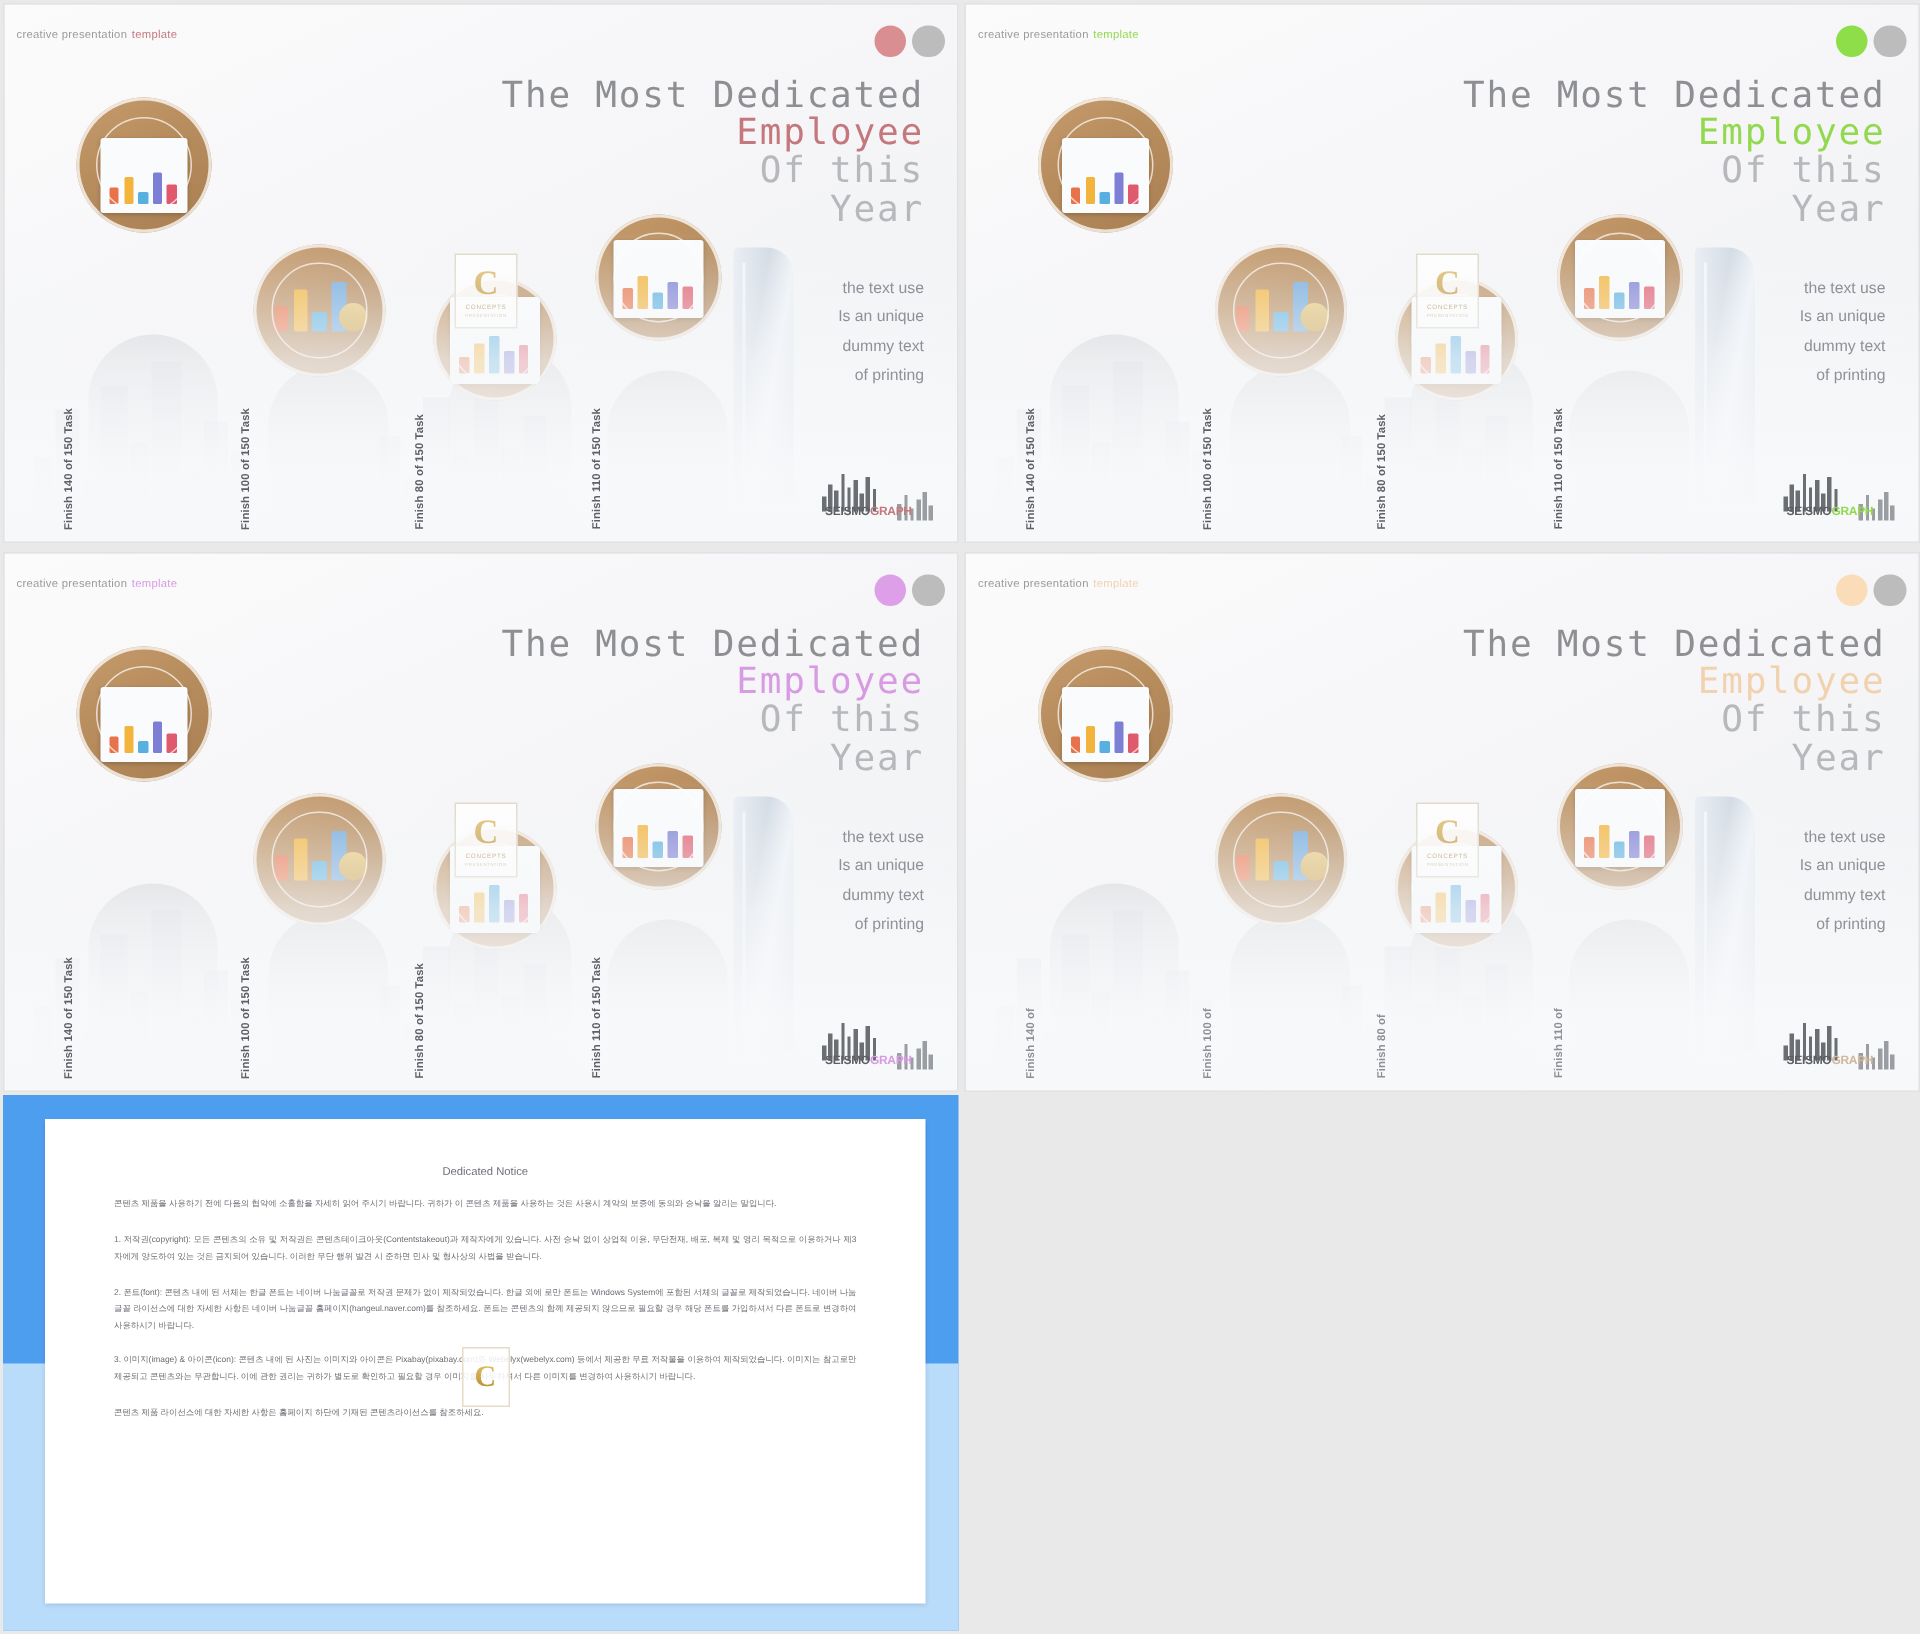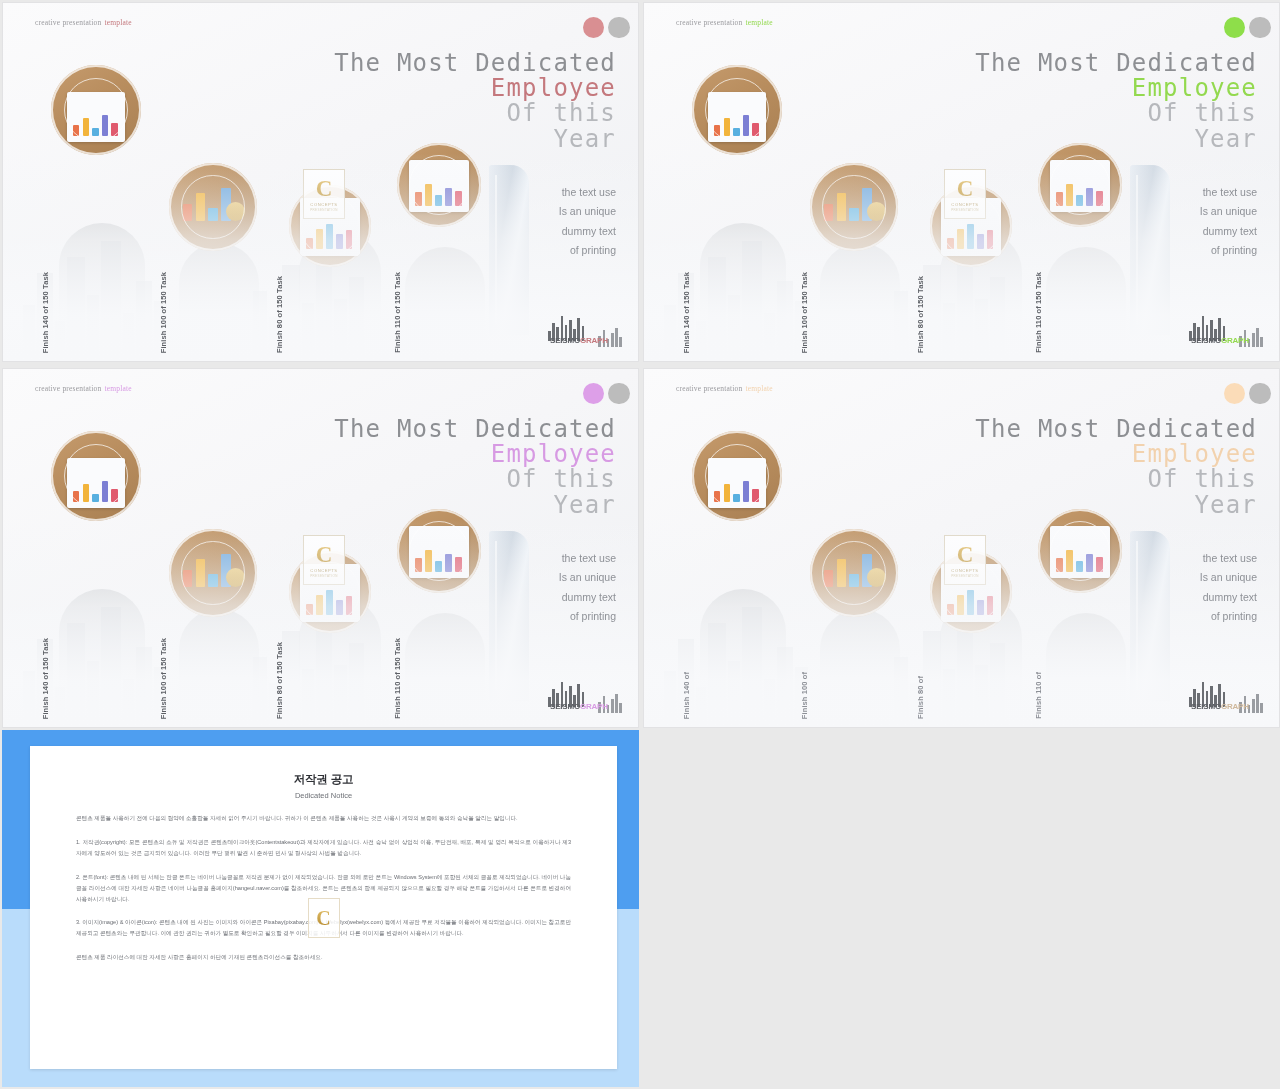--- a/index.html
+++ b/index.html
@@ -19,24 +19,23 @@
     overflow: hidden;
     border: 1px solid #e2e2e4;
   }
   .slide.s1 { left: 2px;   top: 2px; }
   .slide.s2 { left: 643px; top: 2px; }
   .slide.s3 { left: 2px;   top: 368px; }
   .slide.s4 { left: 643px; top: 368px; }
 
   
   .eyebrow {
-    position: absolute; left: 32px; top: 15px;
+    position: absolute; left: 8px; top: 15px;
     font-size: 7.5px; letter-spacing: .2px; color: #9a9a9e;
     white-space: nowrap;
-    font-family: Liberation Serif, serif;
   }
   .eyebrow .accentword { margin-left: 3px; }
 
   
   .pills { position: absolute; right: 8px; top: 14px; display: flex; align-items: center; gap: 4px; }
   .pill-dot { width: 21px; height: 21px; border-radius: 50%; }
   .pill-bar { width: 22px; height: 21px; border-radius: 11px; background: #bcbcbc; }
 
   
   .headline {
@@ -691,21 +690,20 @@
       </div>
       <div class="wordmark">
         <span class="w1">SEISMO</span><span style="color:#cfb89b">GRAPH</span>
       </div>
     </div>
   </div>
 
   <div class="docframe">
     <div class="lowerblue"></div>
     <div class="docpaper">
-      <div class="doc-title">저작권 공고</div>
       <div class="doc-sub">Dedicated Notice</div>
       <div class="doc-p">콘텐츠 제품을 사용하기 전에 다음의 협약에 소홀함을 자세히 읽어 주시기 바랍니다. 귀하가 이 콘텐츠 제품을 사용하는 것은 사용시 계약의 보증에 동의와 승낙을 알리는 말입니다.</div>
       <div class="doc-p">1. 저작권(copyright): 모든 콘텐츠의 소유 및 저작권은 콘텐츠테이크아웃(Contentstakeout)과 제작자에게 있습니다. 사전 승낙 없이 상업적 이용, 무단전재, 배포, 복제 및 영리 목적으로 이용하거나 제3자에게 양도하여 있는 것은 금지되어 있습니다. 이러한 무단 행위 발견 시 준하면 민사 및 형사상의 사법을 받습니다.</div>
       <div class="doc-p">2. 폰트(font): 콘텐츠 내에 된 서체는 한글 폰트는 네이버 나눔글꼴로 저작권 문제가 없이 제작되었습니다. 한글 외에 로만 폰트는 Windows System에 포함된 서체의 글꼴로 제작되었습니다. 네이버 나눔글꼴 라이선스에 대한 자세한 사항은 네이버 나눔글꼴 홈페이지(hangeul.naver.com)를 참조하세요. 폰트는 콘텐츠의 함께 제공되지 않으므로 필요할 경우 해당 폰트를 가입하셔서 다른 폰트로 변경하여 사용하시기 바랍니다.</div>
       <div class="doc-p">3. 이미지(image) &amp; 아이콘(icon): 콘텐츠 내에 된 사진는 이미지와 아이콘은 Pixabay(pixabay.com)와 Webelyx(webelyx.com) 등에서 제공한 무료 저작물을 이용하여 제작되었습니다. 이미지는 참고로만 제공되고 콘텐츠와는 무관합니다. 이에 관한 권리는 귀하가 별도로 확인하고 필요할 경우 이미지를 사두하셔서 다른 이미지를 변경하여 사용하시기 바랍니다.</div>
       <div class="doc-p">콘텐츠 제품 라이선스에 대한 자세한 사항은 홈페이지 하단에 기재된 콘텐츠라이선스를 참조하세요.</div>
       <div class="doc-watermark">
         <span>C</span>
       </div>
     </div>

